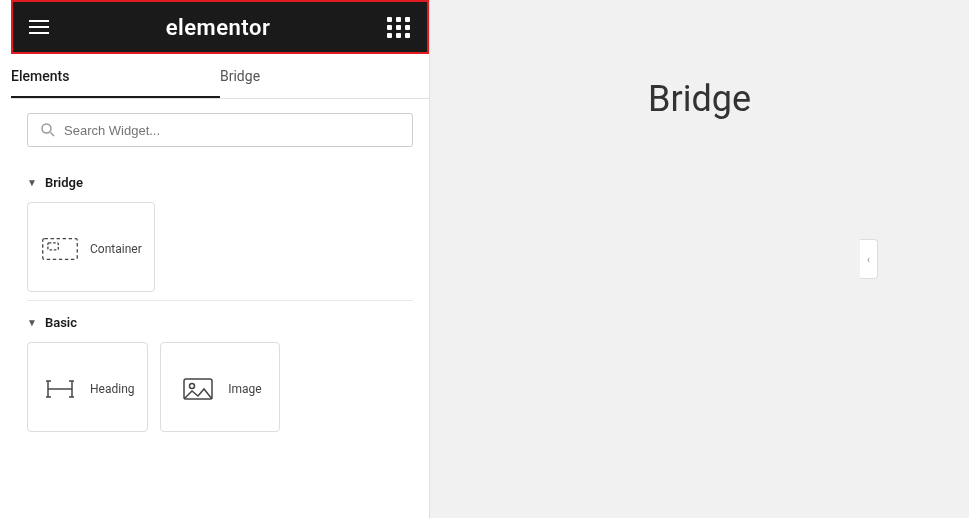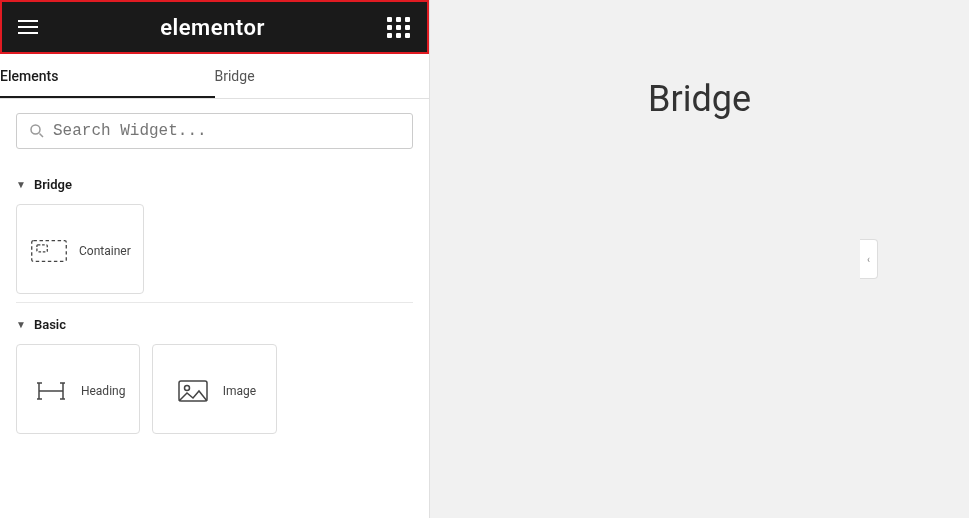--- a/index.html
+++ b/index.html
@@ -15,20 +15,21 @@
     
     .left-panel {
       width: 430px;
       min-width: 430px;
       background: #fff;
       display: flex;
       flex-direction: column;
       border-right: 1px solid #e0e0e0;
       height: 518px;
       overflow: hidden;
+      padding-left: 11px;
     }
 
     
     .top-bar {
       background: #1a1a1a;
       border: 2px solid #e01b22;
       display: flex;
       align-items: center;
       justify-content: space-between;
       padding: 0 16px;
@@ -113,25 +114,24 @@
     }
     .search-icon-svg {
       width: 16px;
       height: 16px;
       color: #999;
       flex-shrink: 0;
     }
     .search-input {
       border: none;
       outline: none;
-      font-size: 16px;
+      font-size: 13px;
       color: #555;
       width: 100%;
       background: transparent;
-      font-family: Liberation Mono, monospace;
     }
 
     
     .widgets-area {
       flex: 1;
       overflow-y: auto;
       padding: 0 16px 16px;
     }
 
     

